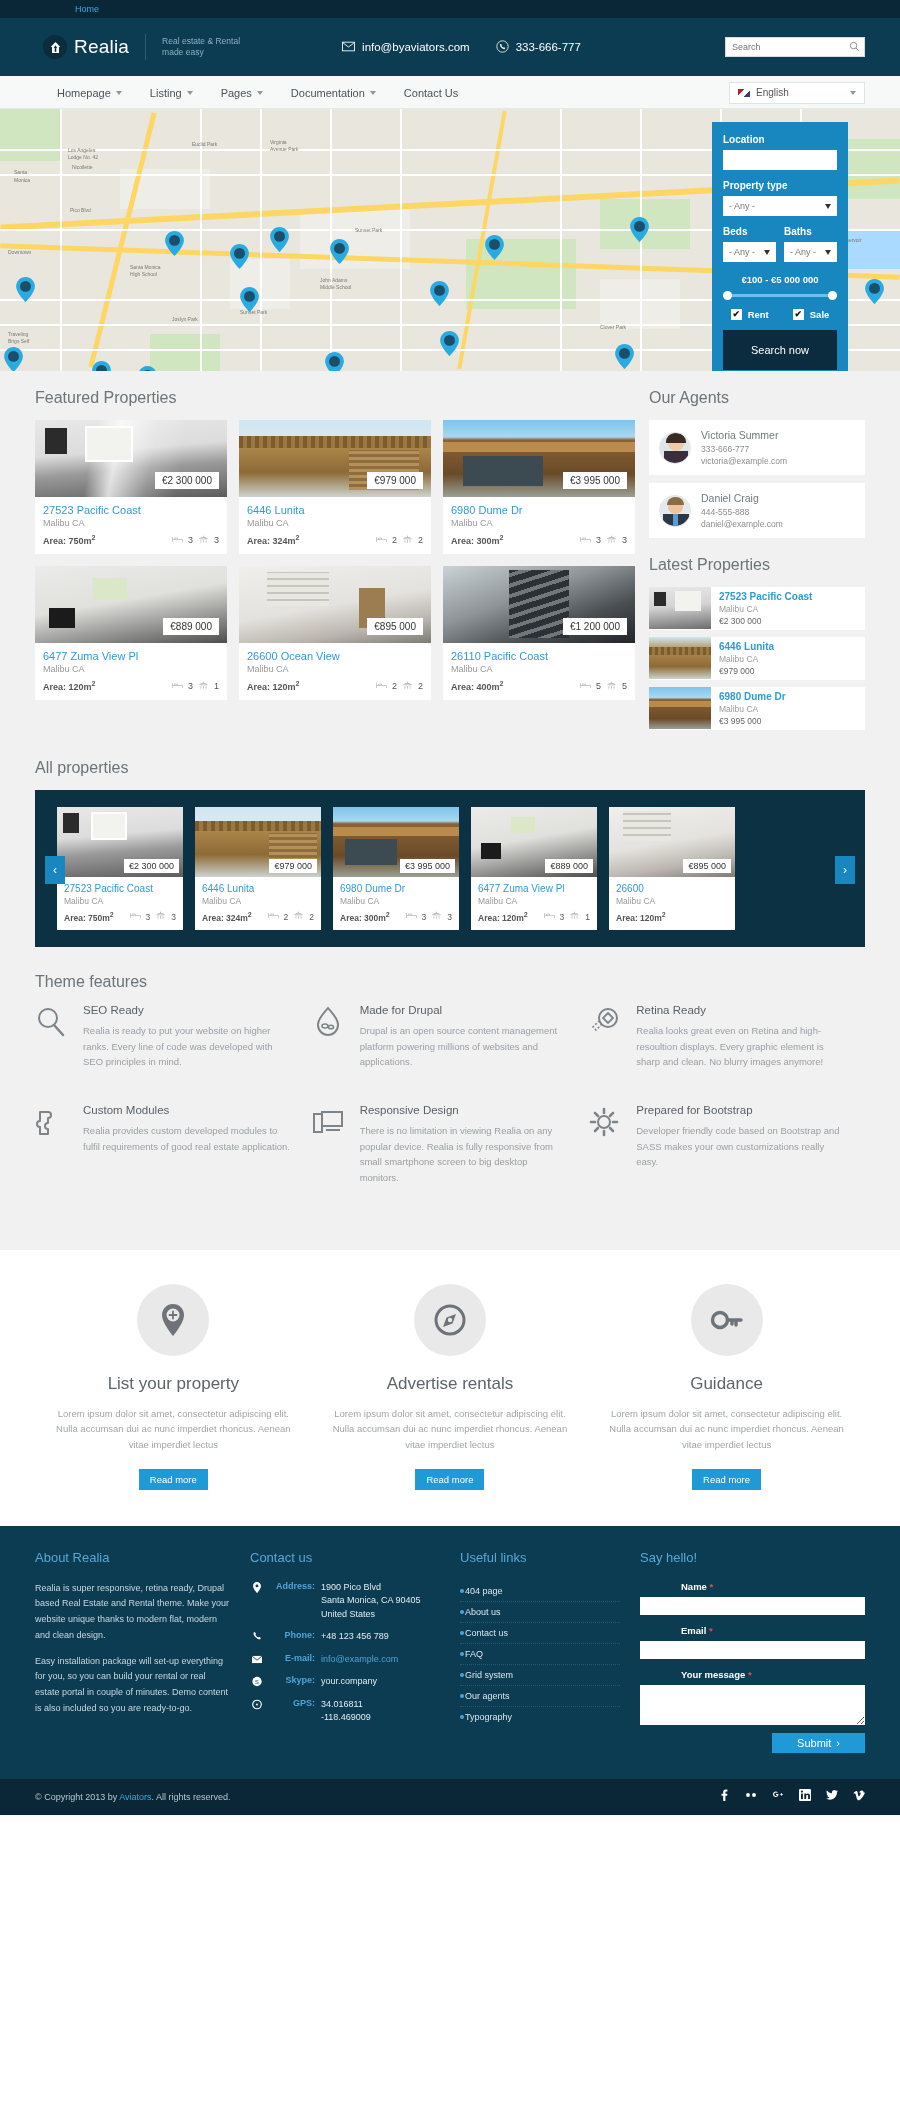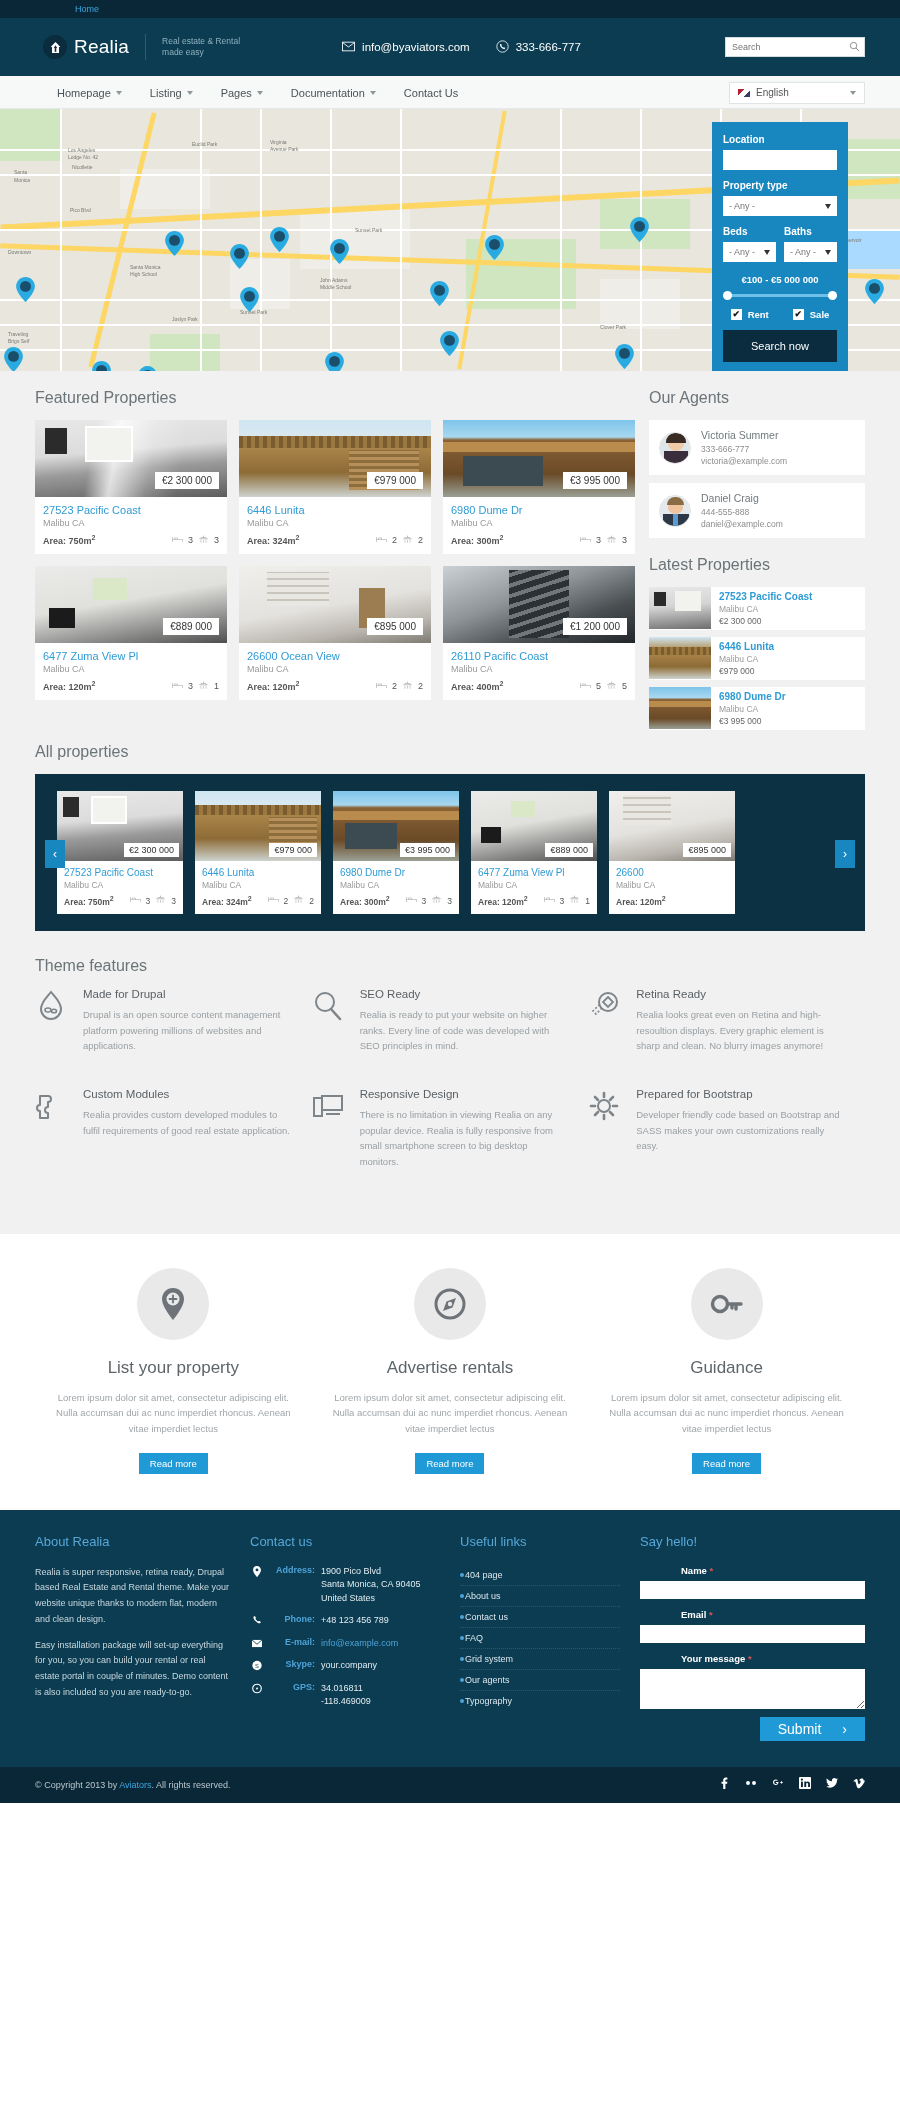--- a/index.html
+++ b/index.html
@@ -90,21 +90,21 @@
   .sb-row { display: flex; gap: 8px; }
   .sb-col { flex: 1; }
   .sb-price { text-align: center; font-size: 9.5px; font-weight: bold; margin: 2px 0 6px; }
   .slider { position: relative; height: 9px; margin-bottom: 9px; }
   .slider .track { position: absolute; top: 3px; left: 0; right: 0; height: 3px; background: #6fc0e8; }
   .slider .knob { position: absolute; top: 0; width: 9px; height: 9px; border-radius: 50%; background: #fff; }
   .sb-checks { display: flex; gap: 24px; justify-content: center; margin-bottom: 10px; }
   .sb-check { display: flex; align-items: center; gap: 6px; font-size: 9.5px; font-weight: bold; }
   .cb { width: 11px; height: 11px; background: #fff; display:flex; align-items:center; justify-content:center; color:#1b1b1b; font-size:9px; line-height:1;}
   .sb-btn {
-    width: 100%; height: 32px; background: #0a2c3e; color: #fff; border: none;
+    width: 100%; height: 40px; background: #0a2c3e; color: #fff; border: none;
     font-family: "Liberation Sans", sans-serif; font-size: 11px; cursor: pointer;
   }
 
   
   .main { background: #f1f1f1; padding: 18px 0 0; }
   .sec-title { font-size: 16px; color: #6b7478; font-weight: 400; margin-bottom: 13px; }
   .layout { display: flex; gap: 14px; align-items: flex-start; }
   .col-main { width: 600px; }
   .col-side { width: 216px; }
 
@@ -135,21 +135,21 @@
   .agent-mail { font-size: 8.5px; color: #8d8d8d; }
 
   .latest-item { background: #fff; display: flex; gap: 8px; margin-bottom: 7px; align-items: stretch; }
   .latest-thumb { width: 62px; height: 42px; position: relative; overflow: hidden; flex: none; }
   .latest-info { padding: 4px 0; }
   .latest-title { color: #2f9bd4; font-size: 10px; font-weight: bold; margin-bottom: 2px; }
   .latest-city { font-size: 8.5px; color: #9a9a9a; margin-bottom: 2px; }
   .latest-price { font-size: 8.5px; color: #666; }
 
   
-  .allprops { margin-top: 6px; }
+  .allprops { margin-top: 22px; }
   .carousel { background: #0b3143; padding: 17px 22px; position: relative; overflow: hidden; }
   .car-track { display: flex; gap: 12px; }
   .car-card { width: 126px; background: #fff; flex: none; }
   .car-img { height: 70px; position: relative; overflow: hidden; }
   .car-img .price-tag { font-size: 9px; padding: 2px 5px; right: 4px; bottom: 4px; }
   .car-body { padding: 6px 7px 7px; }
   .car-title { color: #2f9bd4; font-size: 10px; margin-bottom: 2px; }
   .car-city { color: #999; font-size: 8.5px; margin-bottom: 5px; }
   .car-meta { display: flex; align-items: center; font-size: 8.5px; color: #555; }
   .car-arrow {
@@ -207,23 +207,23 @@
   .f-links li { border-bottom: 1px dotted #1f5a73; padding: 5px 0; display: flex; align-items: center; gap: 1px; }
   .f-links li:last-child { border-bottom: none; }
   .dot { width: 4px; height: 4px; border-radius: 50%; background: #4ea3d8; flex: none; }
   .f-links a { color: #dbe7ee; font-size: 9px; text-decoration: none; }
 
   .f-label { font-size: 9.5px; font-weight: bold; color: #fff; margin-bottom: 5px; margin-left: 41px; }
   .req { color: #d9534f; }
   .f-input { width: 100%; height: 18px; background: #fff; border: none; margin-bottom: 10px; outline: none; }
   .f-textarea { width: 100%; height: 40px; background: #fff; border: none; margin-bottom: 8px; outline: none; display:block; }
   .submit-btn {
-    background: #1f9ad6; color: #fff; border: none; font-size: 14px; padding: 4px 18px;
+    background: #1f9ad6; color: #fff; border: none; font-size: 11px; padding: 4px 25px;
     float: right; cursor: pointer; font-family: "Liberation Sans", sans-serif;
-    display:flex; align-items:center; gap:21px;
+    display:flex; align-items:center; gap:5px;
   }
 
   
   .copy { background: #0a2737; height: 36px; }
   .copy .container { height: 36px; display: flex; align-items: center; }
   .copy-text { font-size: 9px; color: #b9c6cd; }
   .copy-text a { color: #3ba7e0; text-decoration: none; }
   .socials { margin-left: auto; display: flex; gap: 15px; align-items: center; }
   .socials svg { width: 12px; height: 12px; fill: #fff; }
 </style>
@@ -895,41 +895,41 @@
       </div>
     </div>
 
     <div class="features">
       <div class="sec-title">Theme features</div>
       <div class="feat-grid">
 
         <div class="feat">
           <div class="feat-ico">
             <svg viewBox="0 0 32 32">
+                <circle cx="13" cy="12" r="9" fill="none" stroke="#7e858a" stroke-width="2"></circle>
+                <line x1="19" y1="19" x2="28" y2="29" stroke="#7e858a" stroke-width="2.5" stroke-linecap="round"></line>
+              </svg>
+          </div>
+          <div>
+            <div class="feat-h">SEO Ready</div>
+            <div class="feat-p">Realia is ready to put your website on higher ranks. Every line of code was developed with SEO principles in mind.</div>
+          </div>
+        </div>
+
+        <div class="feat">
+          <div class="feat-ico">
+            <svg viewBox="0 0 32 32">
                 <path d="M16 2C12 7 6 12 6 19a10 10 0 0 0 20 0C26 12 20 7 16 2z" fill="none" stroke="#7e858a" stroke-width="2"></path>
                 <ellipse cx="13" cy="20" rx="3" ry="2" fill="none" stroke="#7e858a" stroke-width="1.6"></ellipse>
                 <ellipse cx="19" cy="21" rx="2.5" ry="1.8" fill="none" stroke="#7e858a" stroke-width="1.6"></ellipse>
               </svg>
           </div>
           <div>
             <div class="feat-h">Made for Drupal</div>
             <div class="feat-p">Drupal is an open source content management platform powering millions of websites and applications.</div>
-          </div>
-        </div>
-
-        <div class="feat">
-          <div class="feat-ico">
-            <svg viewBox="0 0 32 32">
-                <circle cx="13" cy="12" r="9" fill="none" stroke="#7e858a" stroke-width="2"></circle>
-                <line x1="19" y1="19" x2="28" y2="29" stroke="#7e858a" stroke-width="2.5" stroke-linecap="round"></line>
-              </svg>
-          </div>
-          <div>
-            <div class="feat-h">SEO Ready</div>
-            <div class="feat-p">Realia is ready to put your website on higher ranks. Every line of code was developed with SEO principles in mind.</div>
           </div>
         </div>
 
         <div class="feat">
           <div class="feat-ico">
             <svg viewBox="0 0 32 32">
                 <circle cx="20" cy="12" r="9" fill="none" stroke="#7e858a" stroke-width="2"></circle>
                 <path d="M20 7l5 5-5 5-5-5z" fill="none" stroke="#7e858a" stroke-width="1.8"></path>
                 <path d="M14 18l-6 6-3-3 6-6" fill="none" stroke="#7e858a" stroke-width="1.6" stroke-dasharray="2 2"></path>
               </svg>

